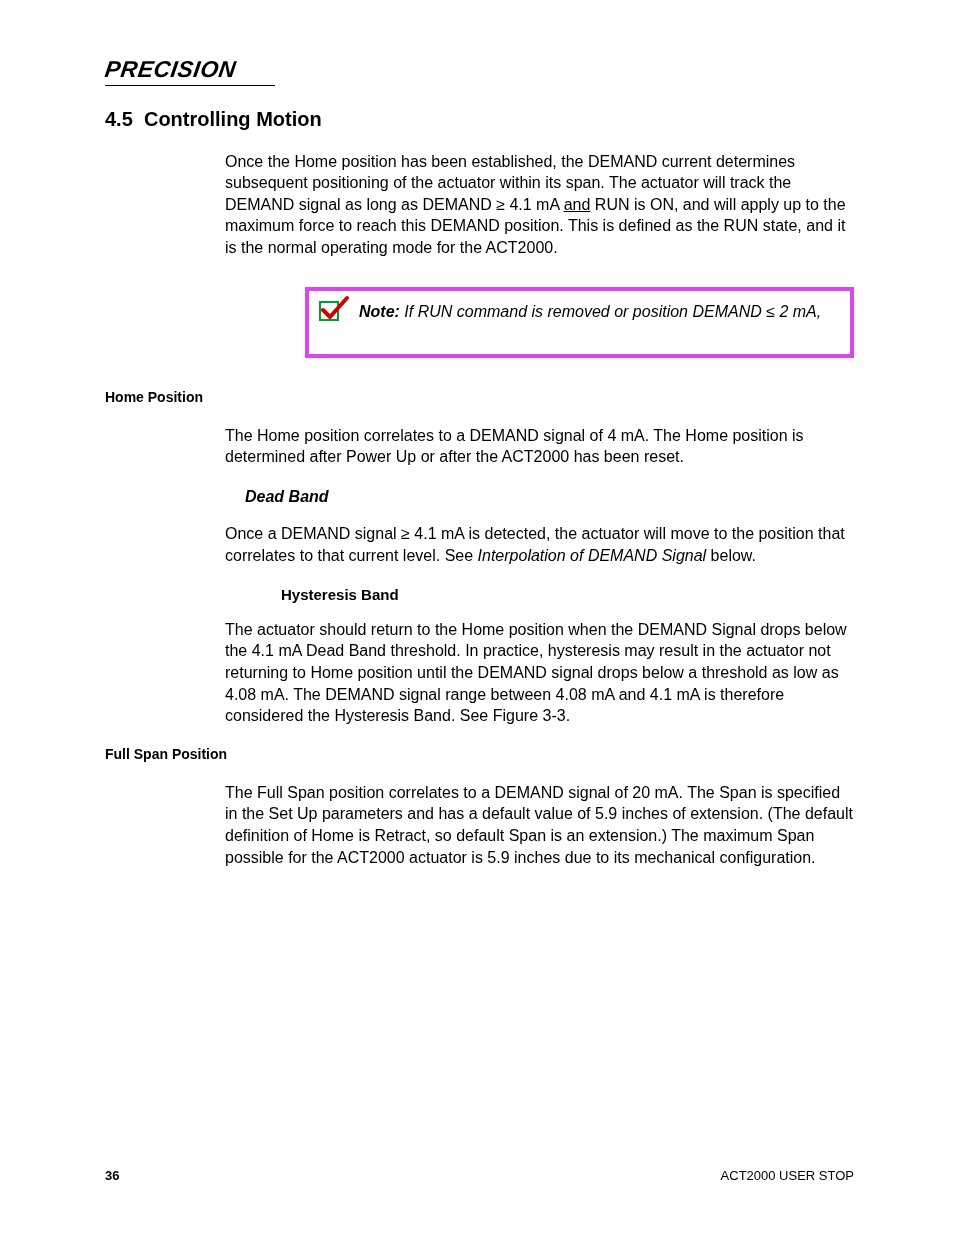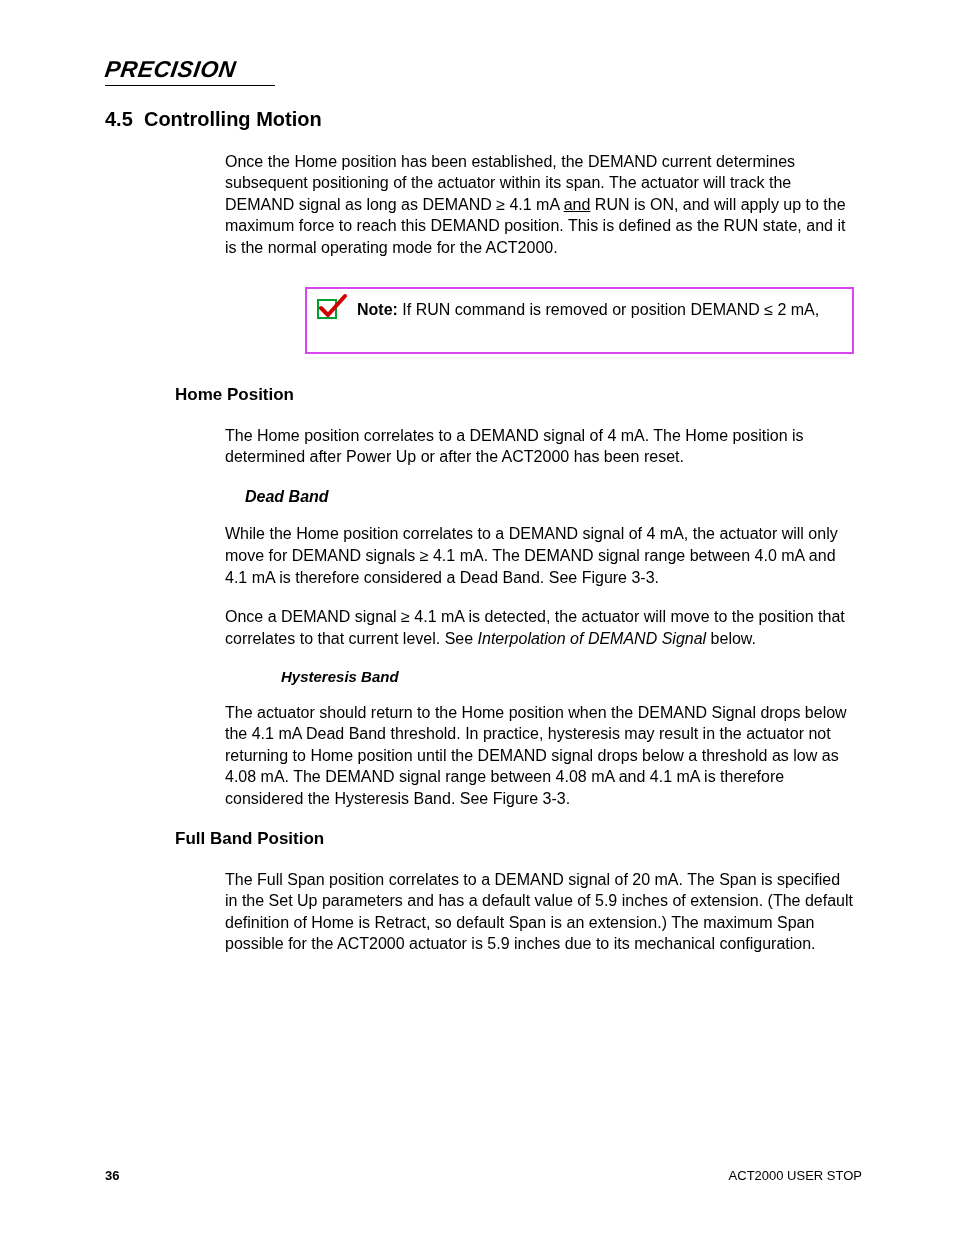--- a/index.html
+++ b/index.html
@@ -46,67 +46,66 @@
       margin-top: 18px;
     }
     .body-col {
       margin-left: 120px;
       margin-right: 0;
     }
     .para {
       margin-bottom: 18px;
     }
     .note-box {
-      border: 2px solid #d946ef;
+      border: 4px solid #d946ef;
       margin-left: 200px;
       margin-right: 0;
       padding: 10px 16px 10px 50px;
       position: relative;
       margin-bottom: 30px;
       margin-top: 28px;
+      font-style: italic;
     }
     .note-icon {
       position: absolute;
       left: 8px;
       top: 4px;
       width: 32px;
       height: 28px;
     }
     .note-icon svg { width: 32px; height: 28px; }
     .note-label { font-weight: bold; }
     .h2 {
-      font-size: 17px;
+      font-size: 14px;
       font-weight: bold;
-      margin-left: 70px;
       margin-top: 12px;
       margin-bottom: 18px;
     }
     .h3 {
       font-size: 16px;
       font-weight: bold;
       font-style: italic;
       margin-left: 140px;
       margin-top: 12px;
       margin-bottom: 16px;
     }
     .h4 {
       font-size: 15px;
       font-weight: bold;
       margin-left: 176px;
       margin-top: 12px;
       margin-bottom: 14px;
-      font-style: italic;
     }
     .und { text-decoration: underline; }
     .ital { font-style: italic; }
     .footer {
       position: absolute;
       bottom: 50px;
       left: 105px;
-      right: 92px;
+      right: 100px;
       display: flex;
       justify-content: space-between;
       font-size: 13px;
     }
     .footer-left { font-weight: bold; }
   </style>
 </head>
 <body>
 
 <div class="logo-block">
@@ -137,32 +136,31 @@
   </div>
 </div>
 
 <div class="h2">Home Position</div>
 <div class="body-col">
   <p class="para">The Home position correlates to a DEMAND signal of 4 mA. The Home position is determined after Power Up or after the ACT2000 has been reset.</p>
 </div>
 
 <div class="h3">Dead Band</div>
 <div class="body-col">
-  <p class="para">While the Home position correlates to a DEMAND signal of 4 mA, the actuator will only move for DEMAND signals ≥ 4.1 mA. The DEMAND signal range between 4.0 mA and 4.1 mA is therefore considered a Dead Band. See Figure 3-3.</p>
   <p class="para">
     <span>Once a DEMAND signal ≥ 4.1 mA is detected, the actuator will move to the position that correlates to that current level. See </span><span class="ital">Interpolation of DEMAND Signal</span><span> below.</span>
   </p>
 </div>
 
 <div class="h4">Hysteresis Band</div>
 <div class="body-col">
   <p class="para">The actuator should return to the Home position when the DEMAND Signal drops below the 4.1 mA Dead Band threshold. In practice, hysteresis may result in the actuator not returning to Home position until the DEMAND signal drops below a threshold as low as 4.08 mA.  The DEMAND signal range between 4.08 mA and 4.1 mA is therefore considered the Hysteresis Band. See Figure 3-3.</p>
 </div>
 
-<div class="h2">Full Band Position</div>
+<div class="h2">Full Span Position</div>
 <div class="body-col">
   <p class="para">The Full Span position correlates to a DEMAND signal of 20 mA. The Span is specified in the Set Up parameters and has a default value of 5.9 inches of extension. (The default definition of Home is Retract, so default Span is an extension.) The maximum Span possible for the ACT2000 actuator is 5.9 inches due to its mechanical configuration.</p>
 </div>
 
 <div class="footer">
   <span class="footer-left">36</span>
   <span>ACT2000 USER STOP</span>
 </div>
 
 </body></html>

